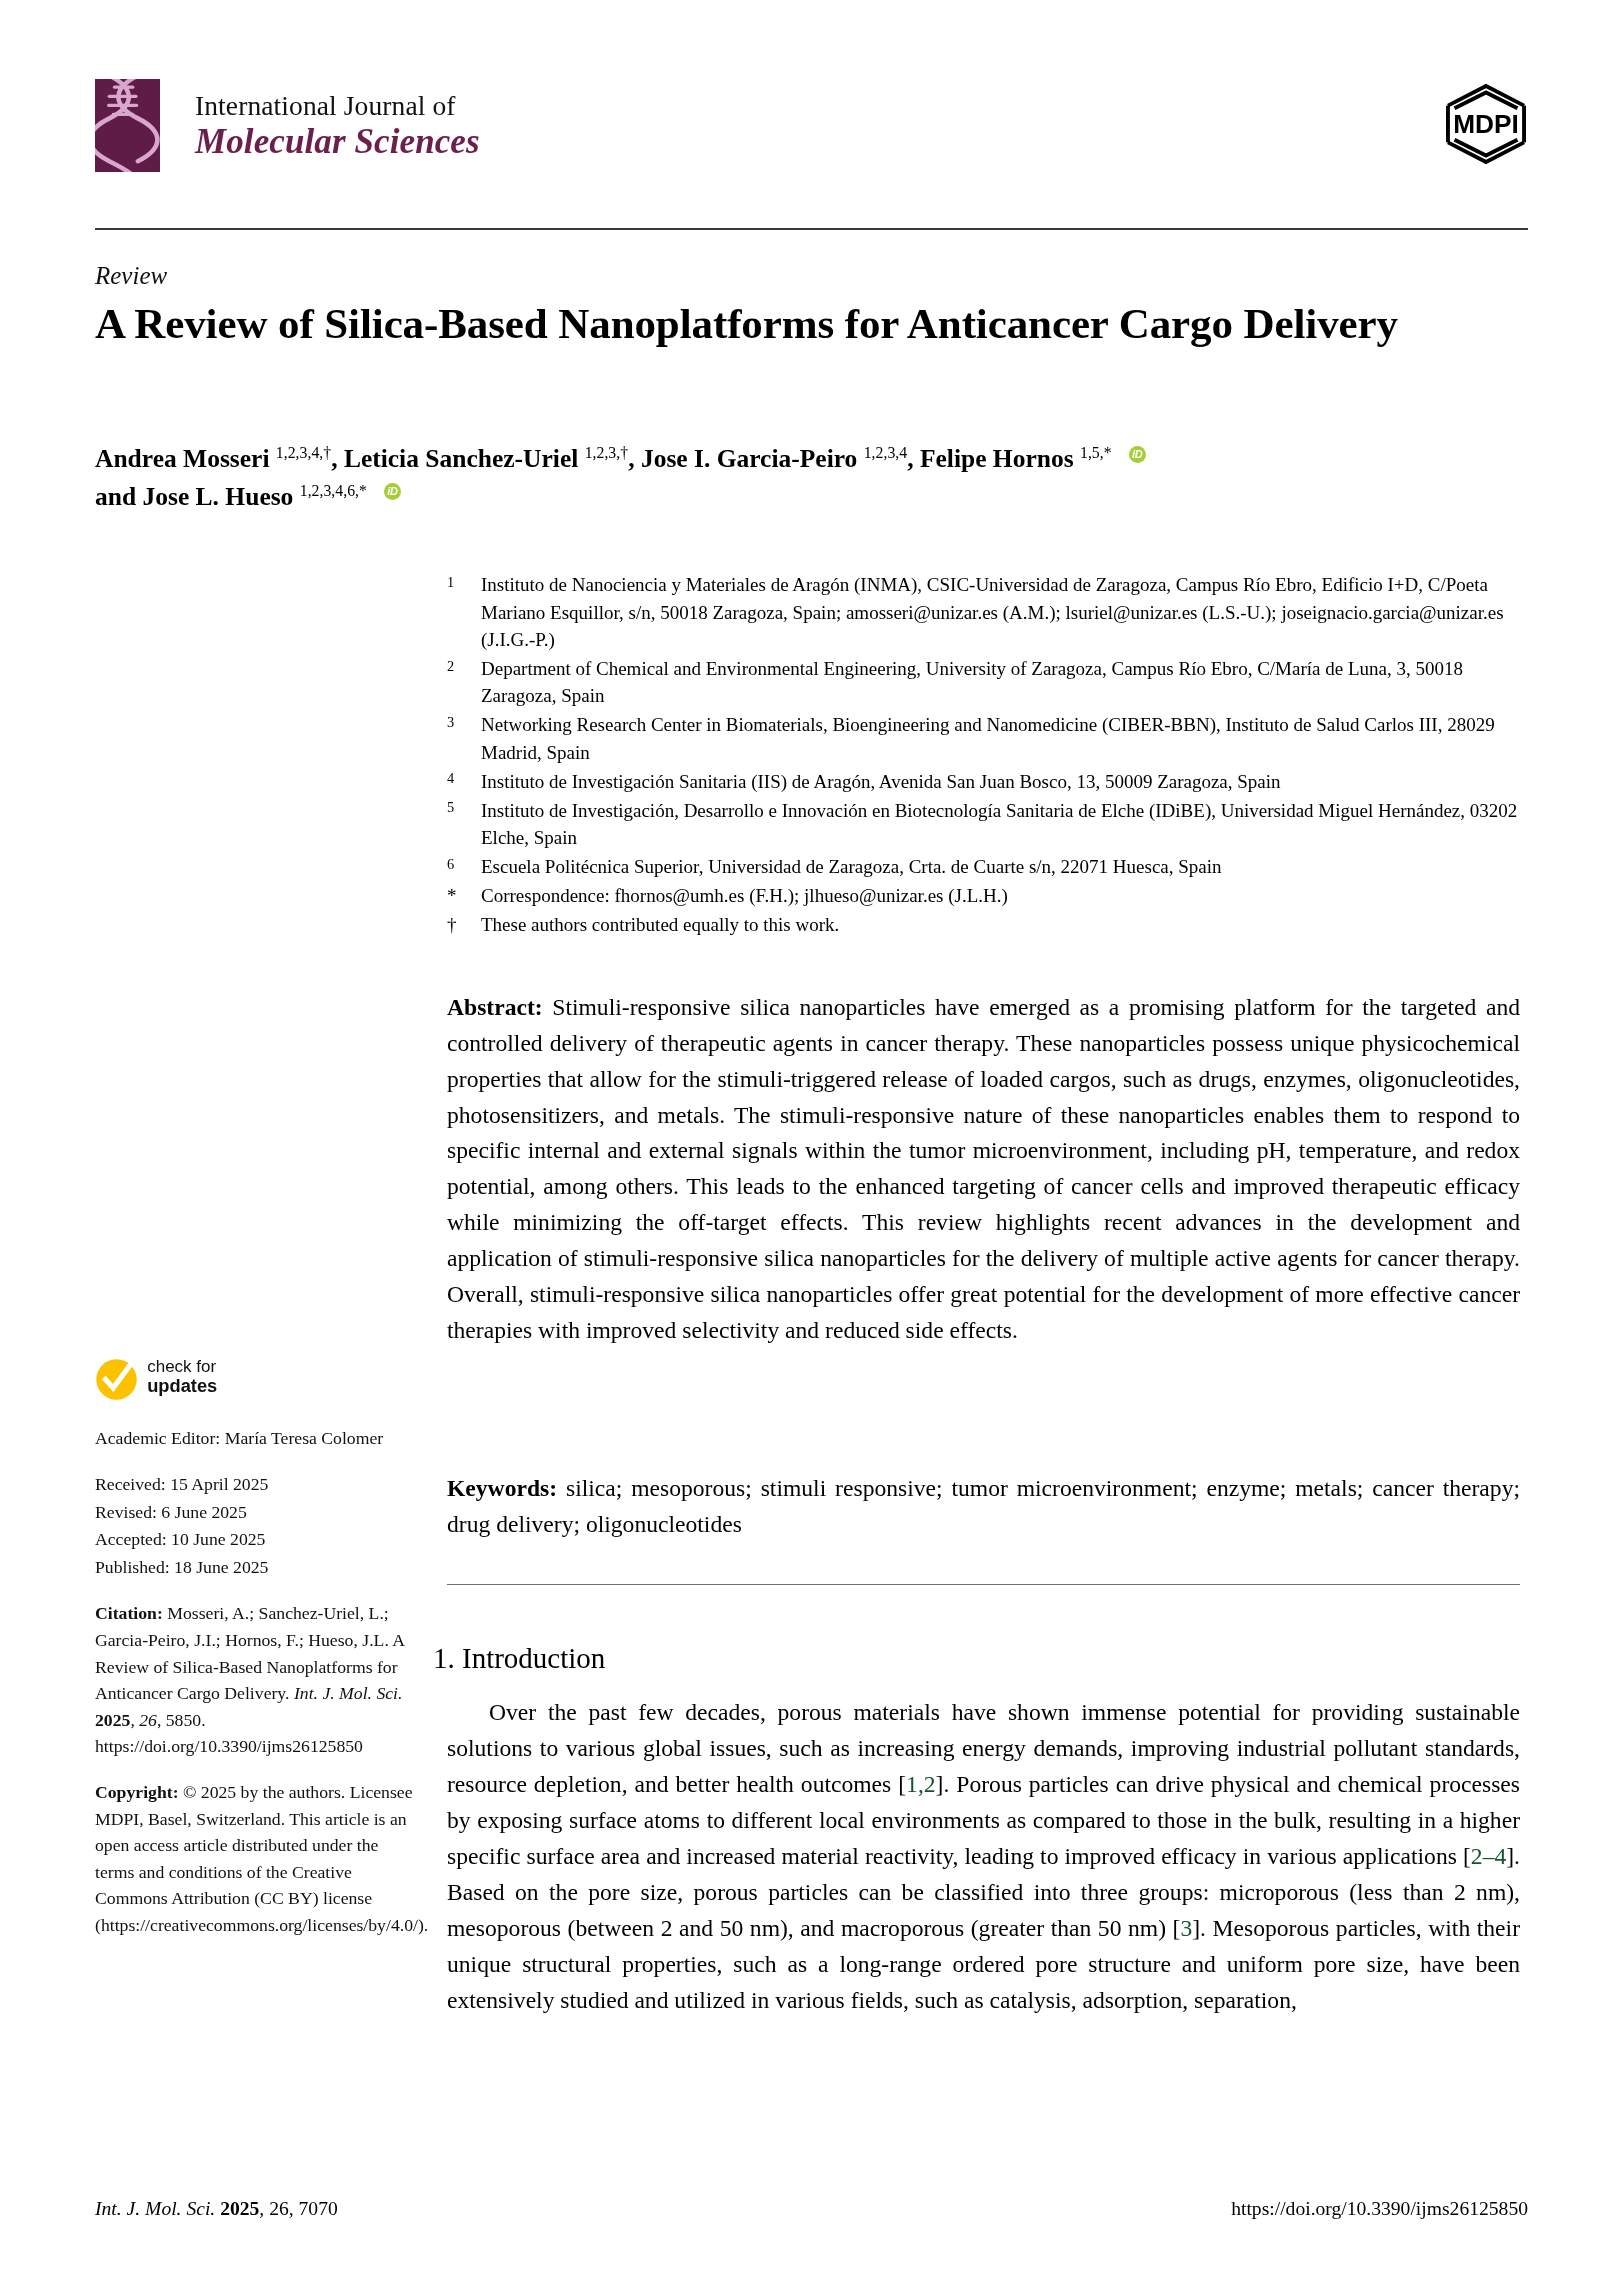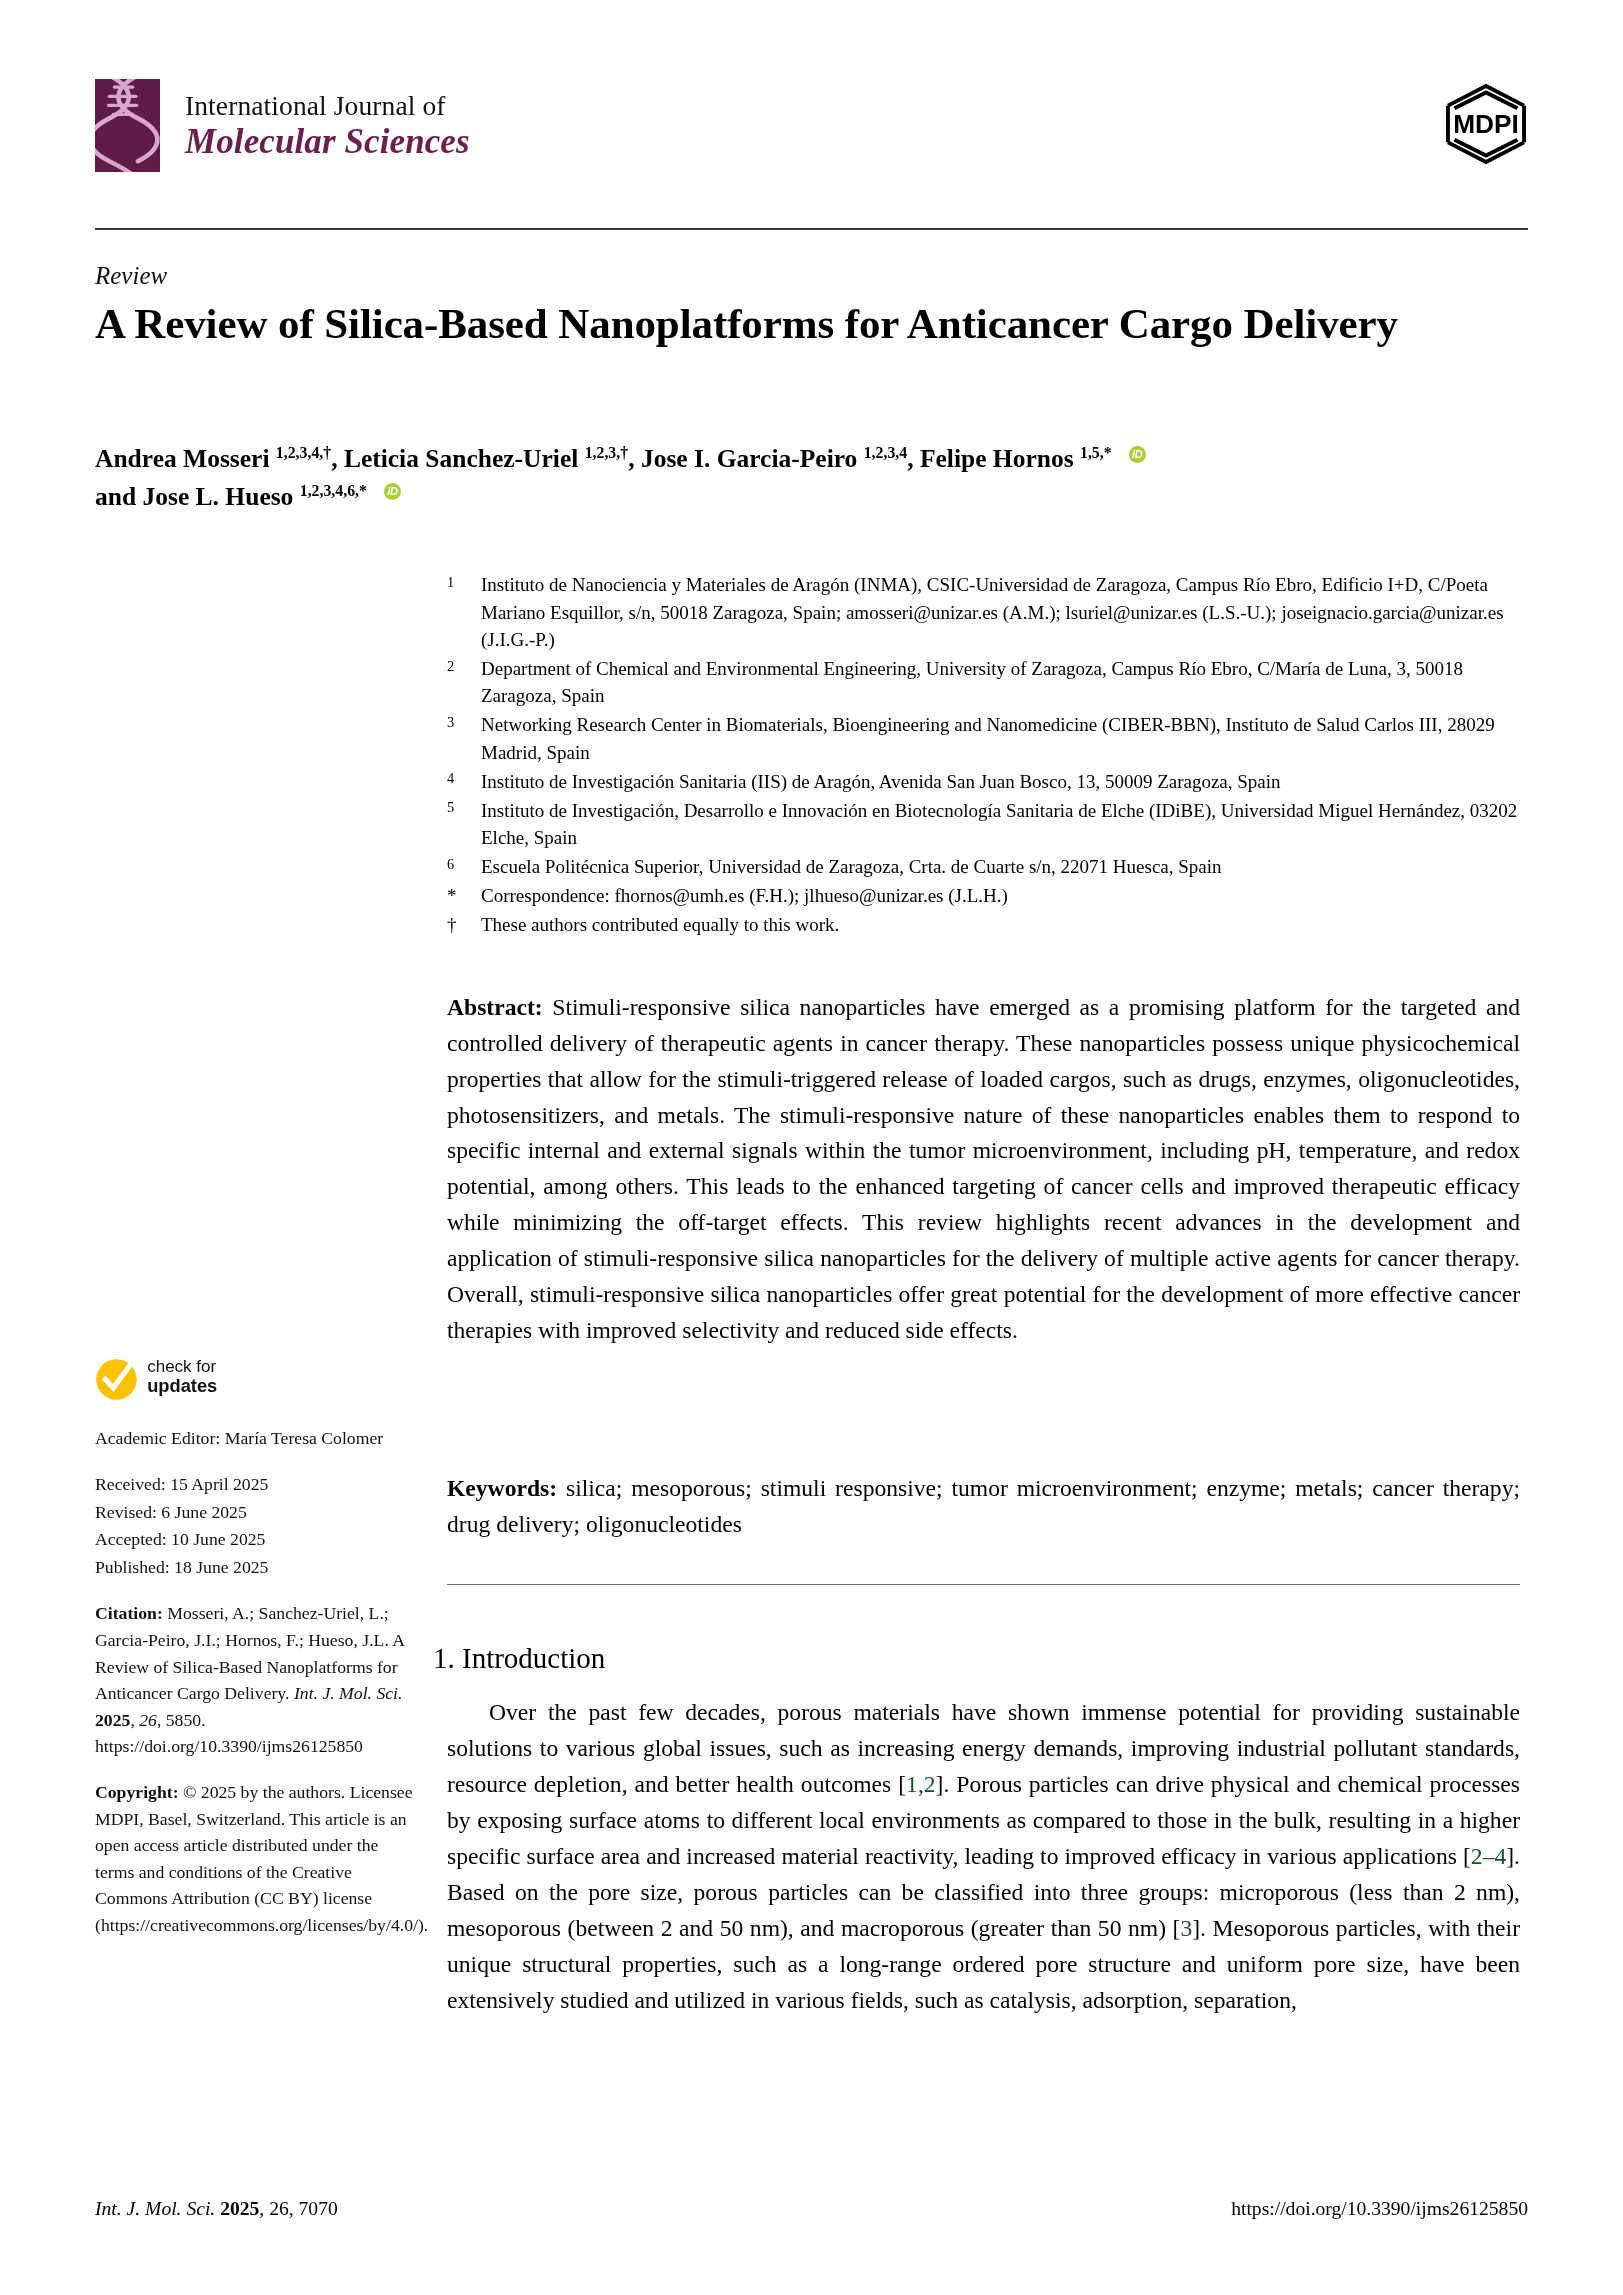--- a/index.html
+++ b/index.html
@@ -25,21 +25,21 @@
     top: 79px;
     width: 1433px;
     height: 124px;
     display: flex;
     align-items: flex-start;
     justify-content: space-between;
   }
   .journal-logo {
     display: flex;
     align-items: center;
-    gap: 25px;
+    gap: 35px;
   }
   .dna-box {
     width: 65px;
     height: 93px;
     background: #5E1C46;
     position: relative;
     overflow: hidden;
     flex: none;
   }
   .dna-box svg { position: absolute; left: 0; top: 0; }
@@ -104,21 +104,21 @@
     left: 95px;
     top: 440px;
     width: 1388px;
     font-size: 25.5px;
     font-weight: bold;
     line-height: 1.48;
     color: #000;
   }
   .authors sup {
     font-size: 0.62em;
-    font-weight: bold;
+    font-weight: normal;
     vertical-align: super;
     line-height: 0;
   }
   .orcid {
     display: inline-block;
     width: 17px;
     height: 17px;
     border-radius: 50%;
     background: #A6CE39;
     color: #ffffff;

